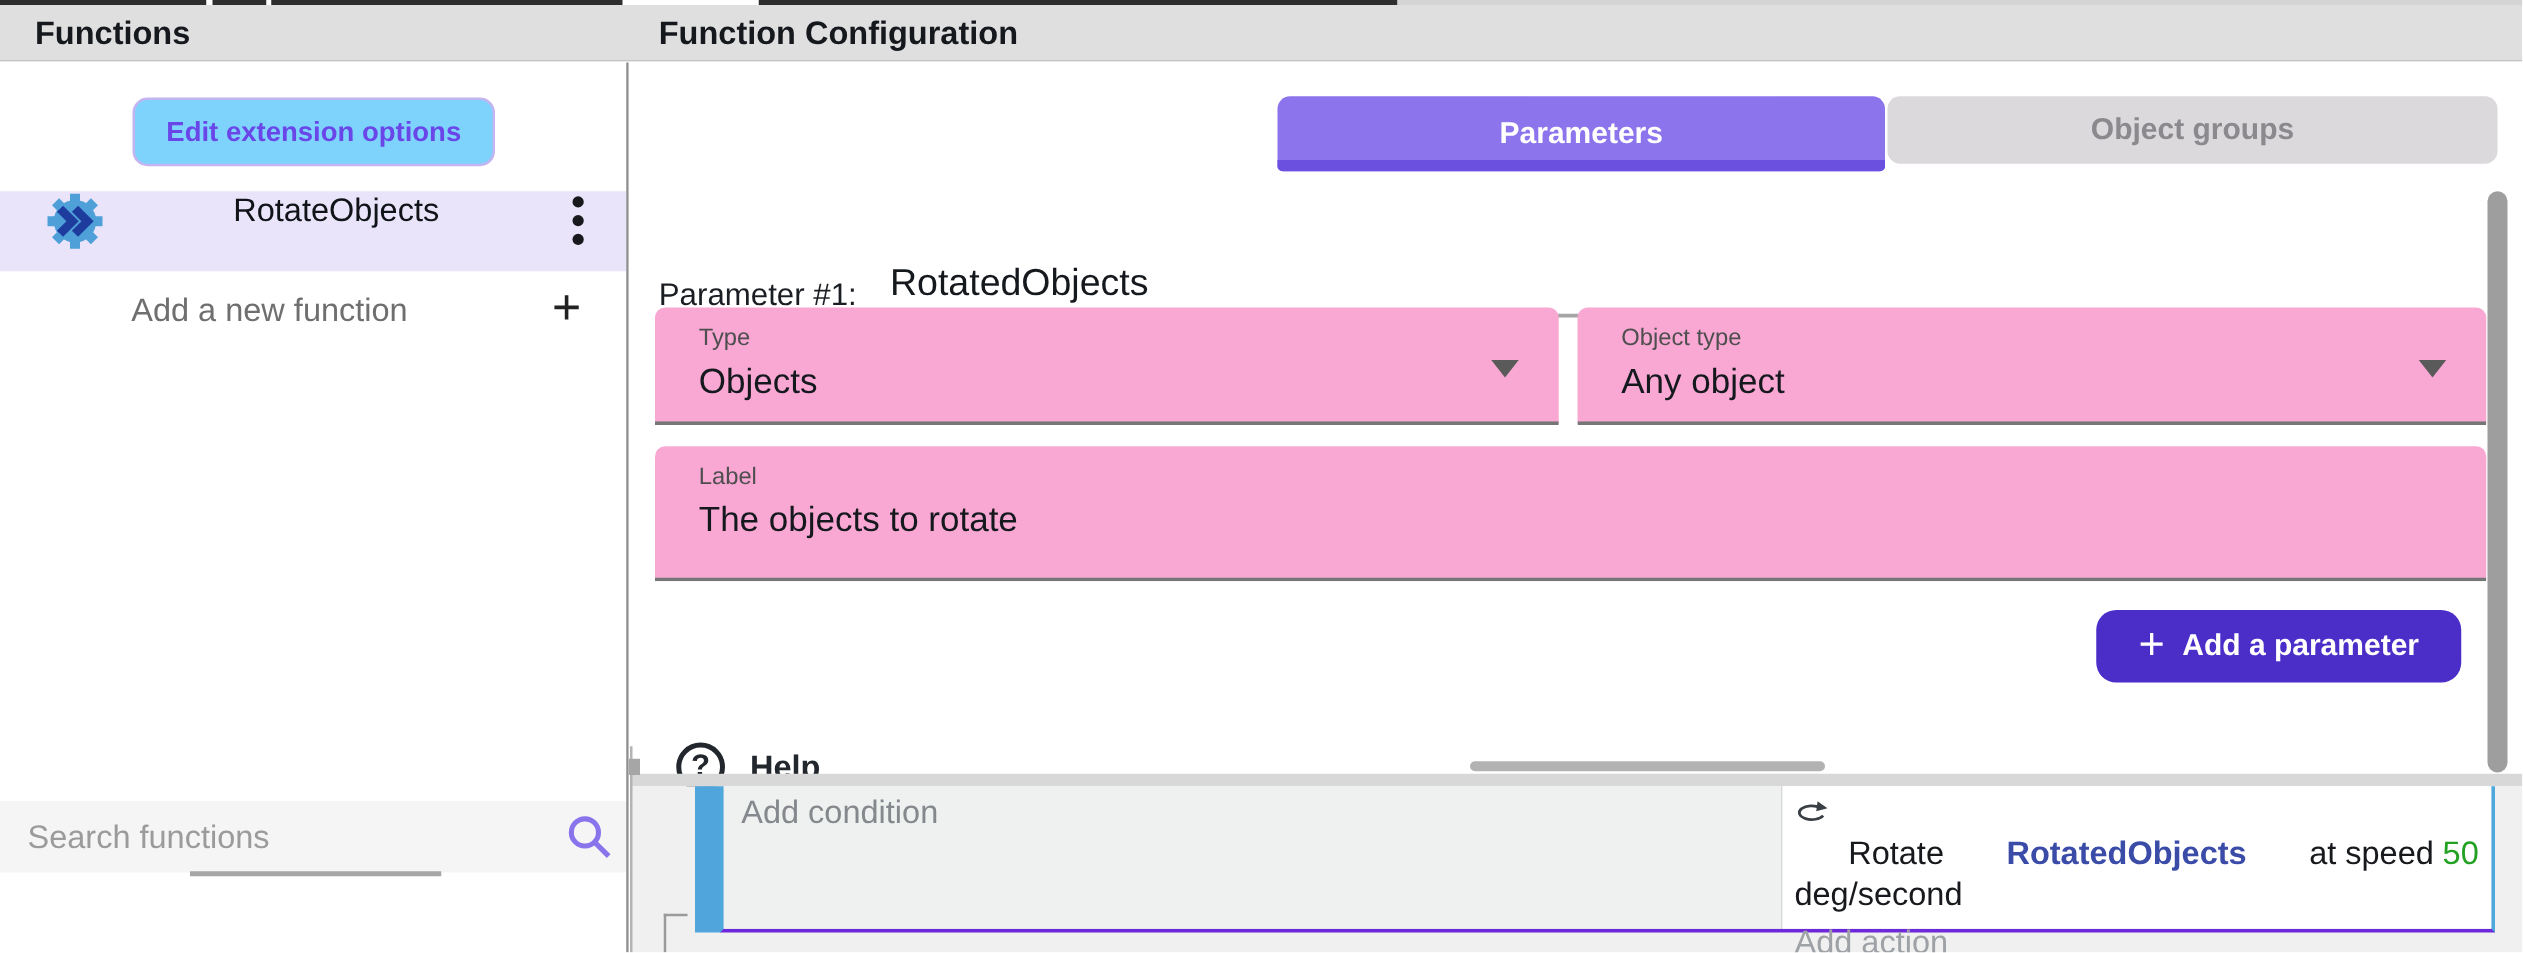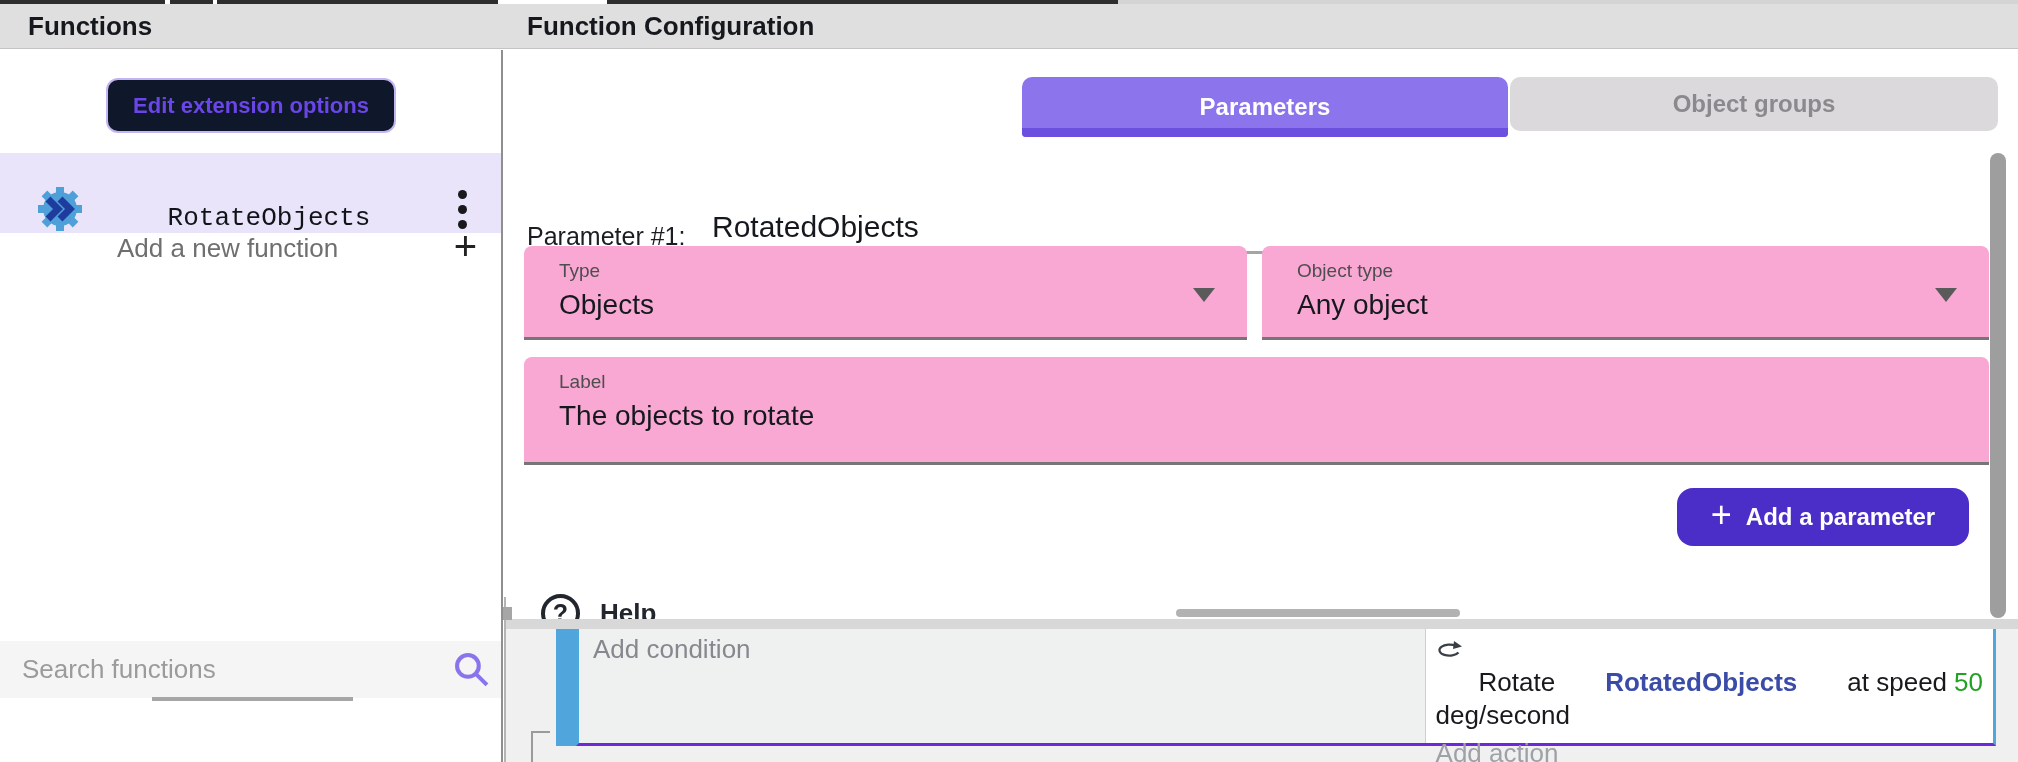--- a/index.html
+++ b/index.html
@@ -19,31 +19,31 @@
   .topbar .title { position:absolute; top:0; height:44px; line-height:44px;
             font-size:26px; font-weight:600; color:#15181c; }
   .title-left  { left:28px; }
   .title-right { left:527px; }
 
   
   .sidebar { position:absolute; left:0; top:50px; width:501px; height:712px; background:#ffffff; }
   .sidebar-border { position:absolute; left:501px; top:50px; width:2px; height:712px; background:#8f8f8f; }
 
   .edit-btn { position:absolute; left:106px; top:28px; width:290px; height:55px;
-      background:#0f172a; border:2px solid #c3b4f2; border-radius:12px;
+      background:#7dd3fc; border:2px solid #c3b4f2; border-radius:12px;
       color:#6a46e9; font-size:22px; font-weight:bold; font-family:"Liberation Sans",sans-serif;
       cursor:pointer; }
-  .func-row { position:absolute; left:0; top:103px; width:501px; height:80px;
-      background:#e9e4fa; display:flex; align-items:flex-end; cursor:pointer;font-family:Liberation Mono, monospace; }
+  .func-row { position:absolute; left:0; top:103px; width:501px; height:64px;
+      background:#e9e4fa; display:flex; align-items:flex-start; cursor:pointer; }
   .func-icon { margin-left:36px; width:48px; height:48px; flex:0 0 auto; }
   .func-label { flex:1; text-align:center; font-size:26px; color:#101418; }
   .dots-v { display:flex; flex-direction:column; gap:6px; margin-right:30px; cursor:pointer; padding:4px; }
   .dots-v i { width:9px; height:9px; border-radius:50%; background:#17191c; }
 
-  .add-func { position:absolute; left:12px; top:167px; width:501px; height:62px; cursor:pointer; }
+  .add-func { position:absolute; left:0; top:167px; width:501px; height:62px; cursor:pointer; }
   .add-func .lbl { position:absolute; left:105px; top:0; height:62px; line-height:62px;
       font-size:26px; color:#6f6f6f; }
   .add-func .plus { position:absolute; right:36px; top:0; height:62px; line-height:58px;
       font-size:40px; font-weight:300; color:#222; }
 
   .search-row { position:absolute; left:0; top:591px; width:501px; height:57px; background:#f5f5f5; }
   .search-row input { position:absolute; left:22px; top:8px; width:400px; height:40px;
       border:none; background:transparent; outline:none; font-size:26px; color:#333;
       font-family:"Liberation Sans",sans-serif; }
   .search-row input::placeholder { color:#9b9b9b; opacity:1; }

